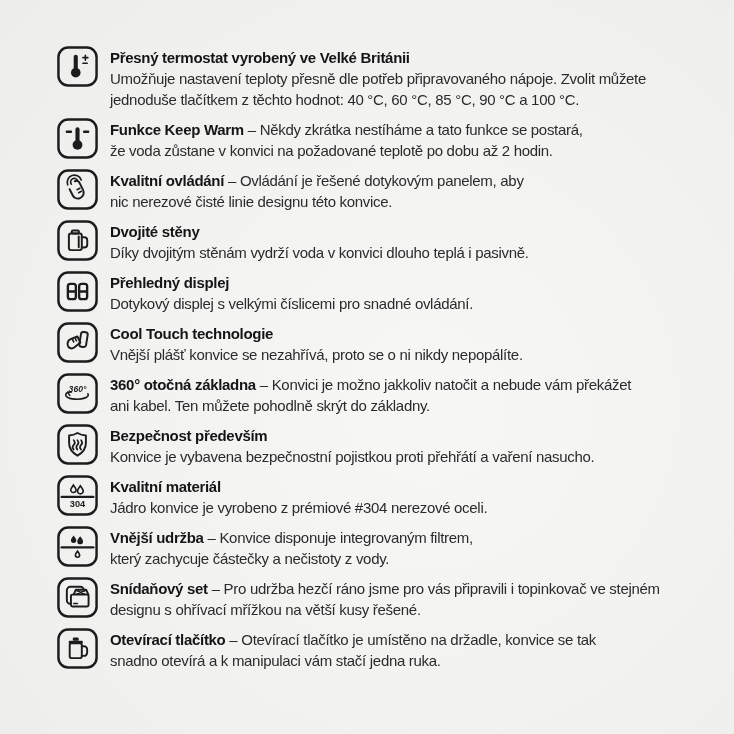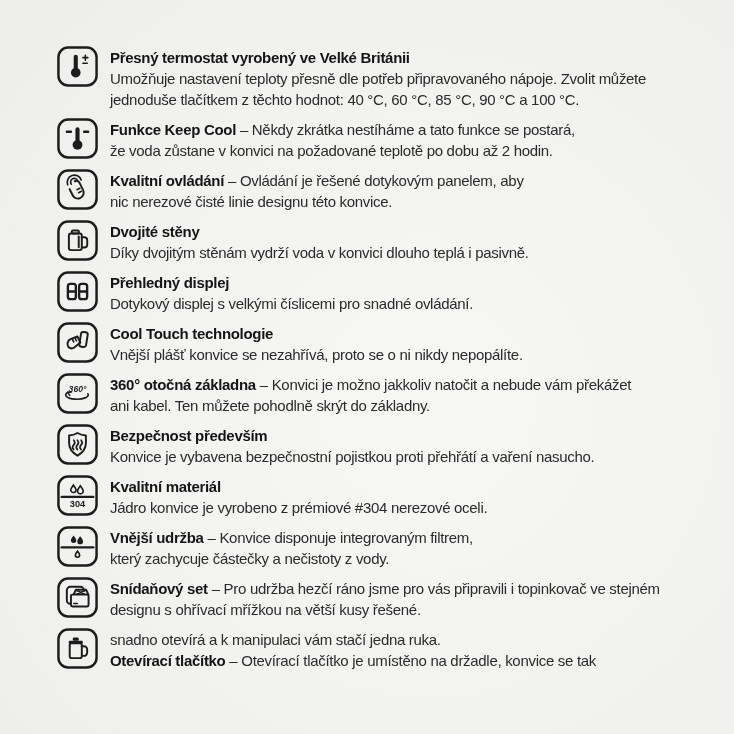--- a/index.html
+++ b/index.html
@@ -59,21 +59,21 @@
     <div class="row">
       <div class="icon-box">
         <svg class="ic" viewBox="0 0 40 40">
           <rect class="fr" x="1.4" y="1.4" width="37.2" height="37.2" rx="9.5"></rect>
           <path class="tk" d="M20 11 V21.4"></path>
           <circle class="f" cx="20" cy="26.2" r="4.8"></circle>
           <path class="s2" d="M9.6 13.4 h4 M26.4 13.4 h4"></path>
         </svg>
       </div>
       <div class="txt">
-        <div class="line"><span class="ttl">Funkce Keep Cool</span><span> – Někdy zkrátka nestíháme a tato funkce se postará,</span></div>
+        <div class="line"><span class="ttl">Funkce Keep Warm</span><span> – Někdy zkrátka nestíháme a tato funkce se postará,</span></div>
         <div class="line">že voda zůstane v konvici na požadované teplotě po dobu až 2 hodin.</div>
       </div>
     </div>
 
     <div class="row">
       <div class="icon-box">
         <svg class="ic" viewBox="0 0 40 40">
           <rect class="fr" x="1.4" y="1.4" width="37.2" height="37.2" rx="9.5"></rect>
           <path class="thin" d="M10.4 15.4 A7 7 0 1 1 23.6 10.6"></path>
           <path class="thin" d="M14 14.8 A3.5 3.5 0 1 1 20 11.3"></path>
@@ -216,19 +216,19 @@
       <div class="icon-box">
         <svg class="ic" viewBox="0 0 40 40">
           <rect class="fr" x="1.4" y="1.4" width="37.2" height="37.2" rx="9.5"></rect>
           <rect class="f" x="15.4" y="9.2" width="5.8" height="3.2" rx="1.2"></rect>
           <rect class="f" x="11.4" y="12.4" width="13.8" height="3" rx="1.2"></rect>
           <rect class="s" x="12.4" y="14.8" width="11.8" height="14.6" rx="1.8"></rect>
           <path class="s" d="M24.2 17.8 h2.2 a3 3 0 0 1 3 3 v3.4 a3 3 0 0 1 -3 3 h-2.2"></path>
         </svg>
       </div>
       <div class="txt">
+        <div class="line"><span class="ttl">Otevírací tlačítko</span><span> – Otevírací tlačítko je umístěno na držadle, konvice se tak</span></div>
         <div class="line">snadno otevírá a k manipulaci vám stačí jedna ruka.</div>
-        <div class="line"><span class="ttl">Otevírací tlačítko</span><span> – Otevírací tlačítko je umístěno na držadle, konvice se tak</span></div>
       </div>
     </div>
 
   </div>
 </div>
 
 </body></html>

